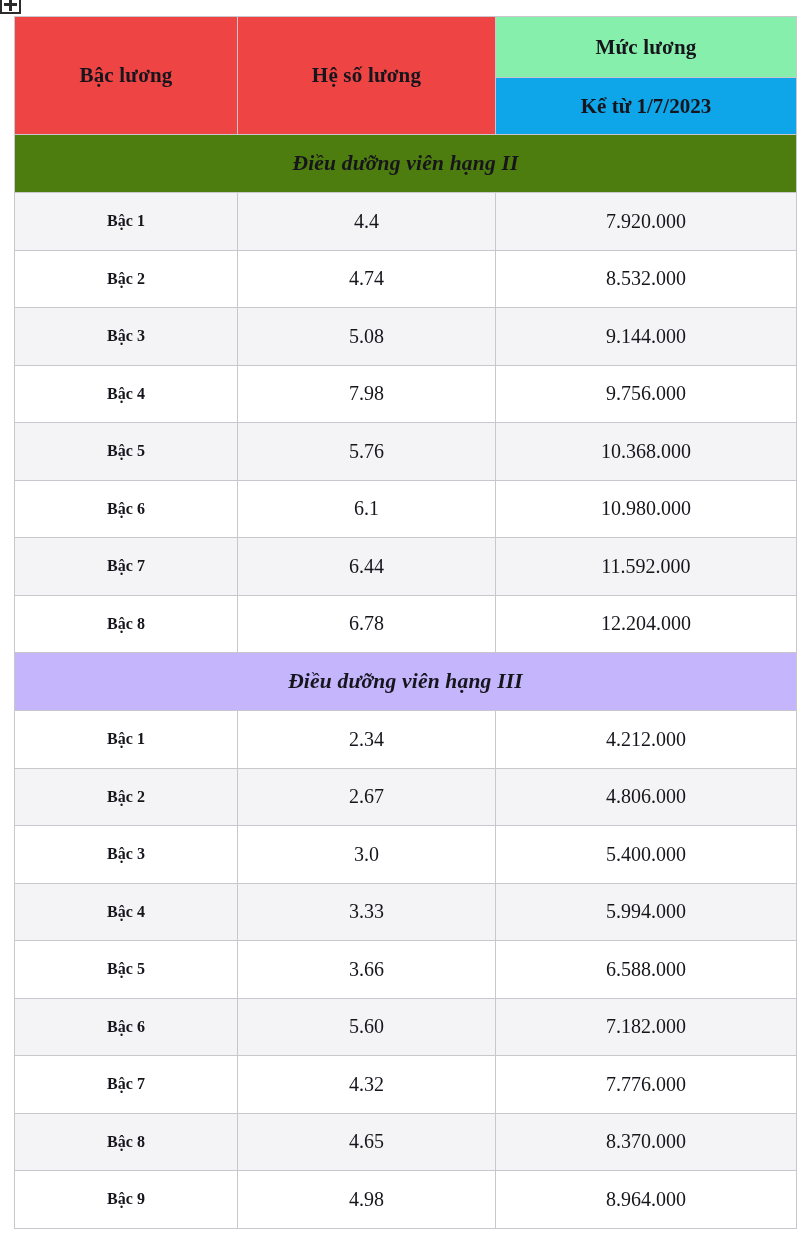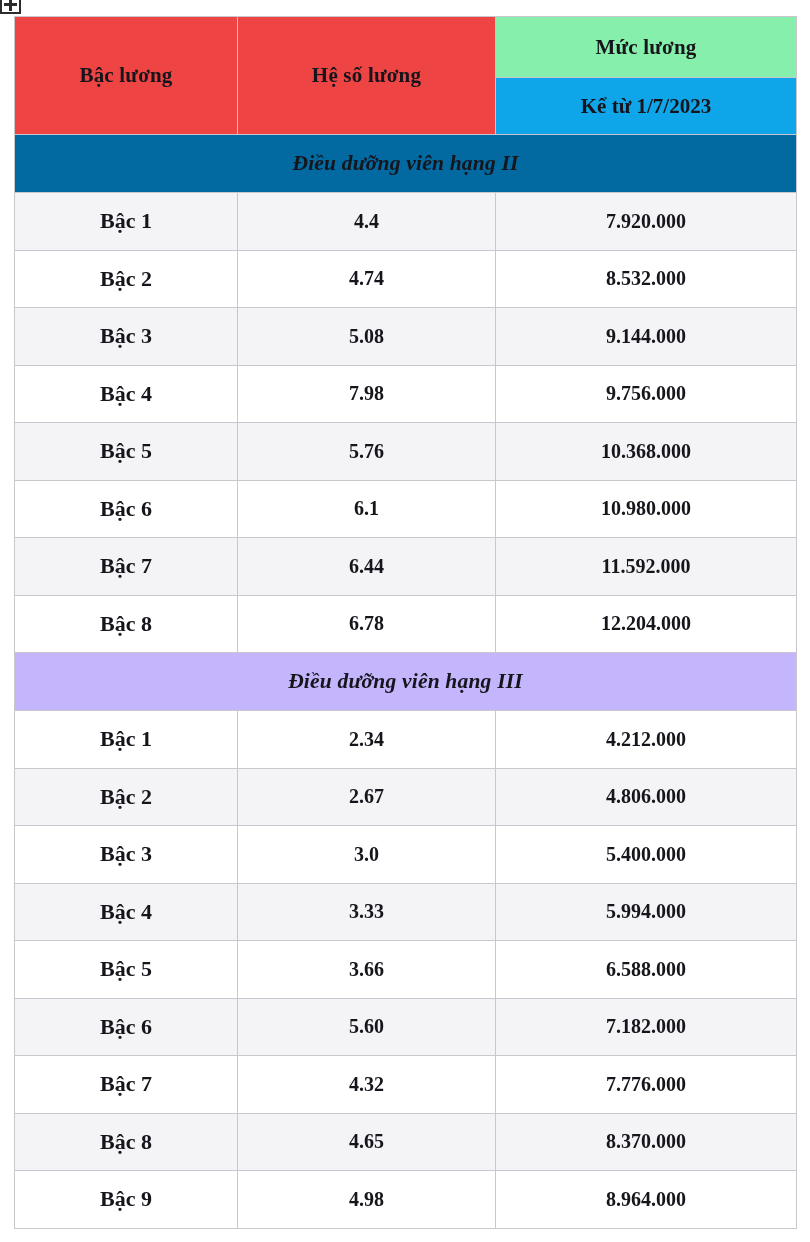--- a/index.html
+++ b/index.html
@@ -60,21 +60,20 @@
     background: #ffffff;
   }
 
   table.salary-table td {
     border: 1px solid #c9c7cd;
     padding: 0 6px;
     text-align: center;
     vertical-align: middle;
     color: #16151c;
     box-sizing: border-box;
-    font-weight: bold;
   }
 
   col.c1 { width: 223px; }
   col.c2 { width: 258px; }
   col.c3 { width: 301px; }
 
   
   tr.head-row td {
     font-weight: bold;
     font-size: 21px;
@@ -97,30 +96,30 @@
 
   
   tr.group-row td {
     height: 58px;
     font-style: italic;
     font-weight: bold;
     font-size: 21.5px;
     letter-spacing: 0.2px;
   }
   tr.group-row.shade td { background: #c4b5fd; }
-  tr.group-row.plain td { background: #0369a1; }
+  tr.group-row.plain td { background: #4d7c0f; }
 
   
   tr.data-row td {
     height: 57.5px;
     font-size: 20px;
   }
   tr.data-row td.cell-grade {
     font-weight: bold;
-    font-size: 22px;
+    font-size: 16px;
   }
   tr.data-row.shade td { background: #f4f3f6; }
   tr.data-row.plain td { background: #ffffff; }
 </style>
 </head>
 <body>
 
 <div id="corner-artifact">
   <span class="bar-h"></span>
   <span class="bar-v"></span>

